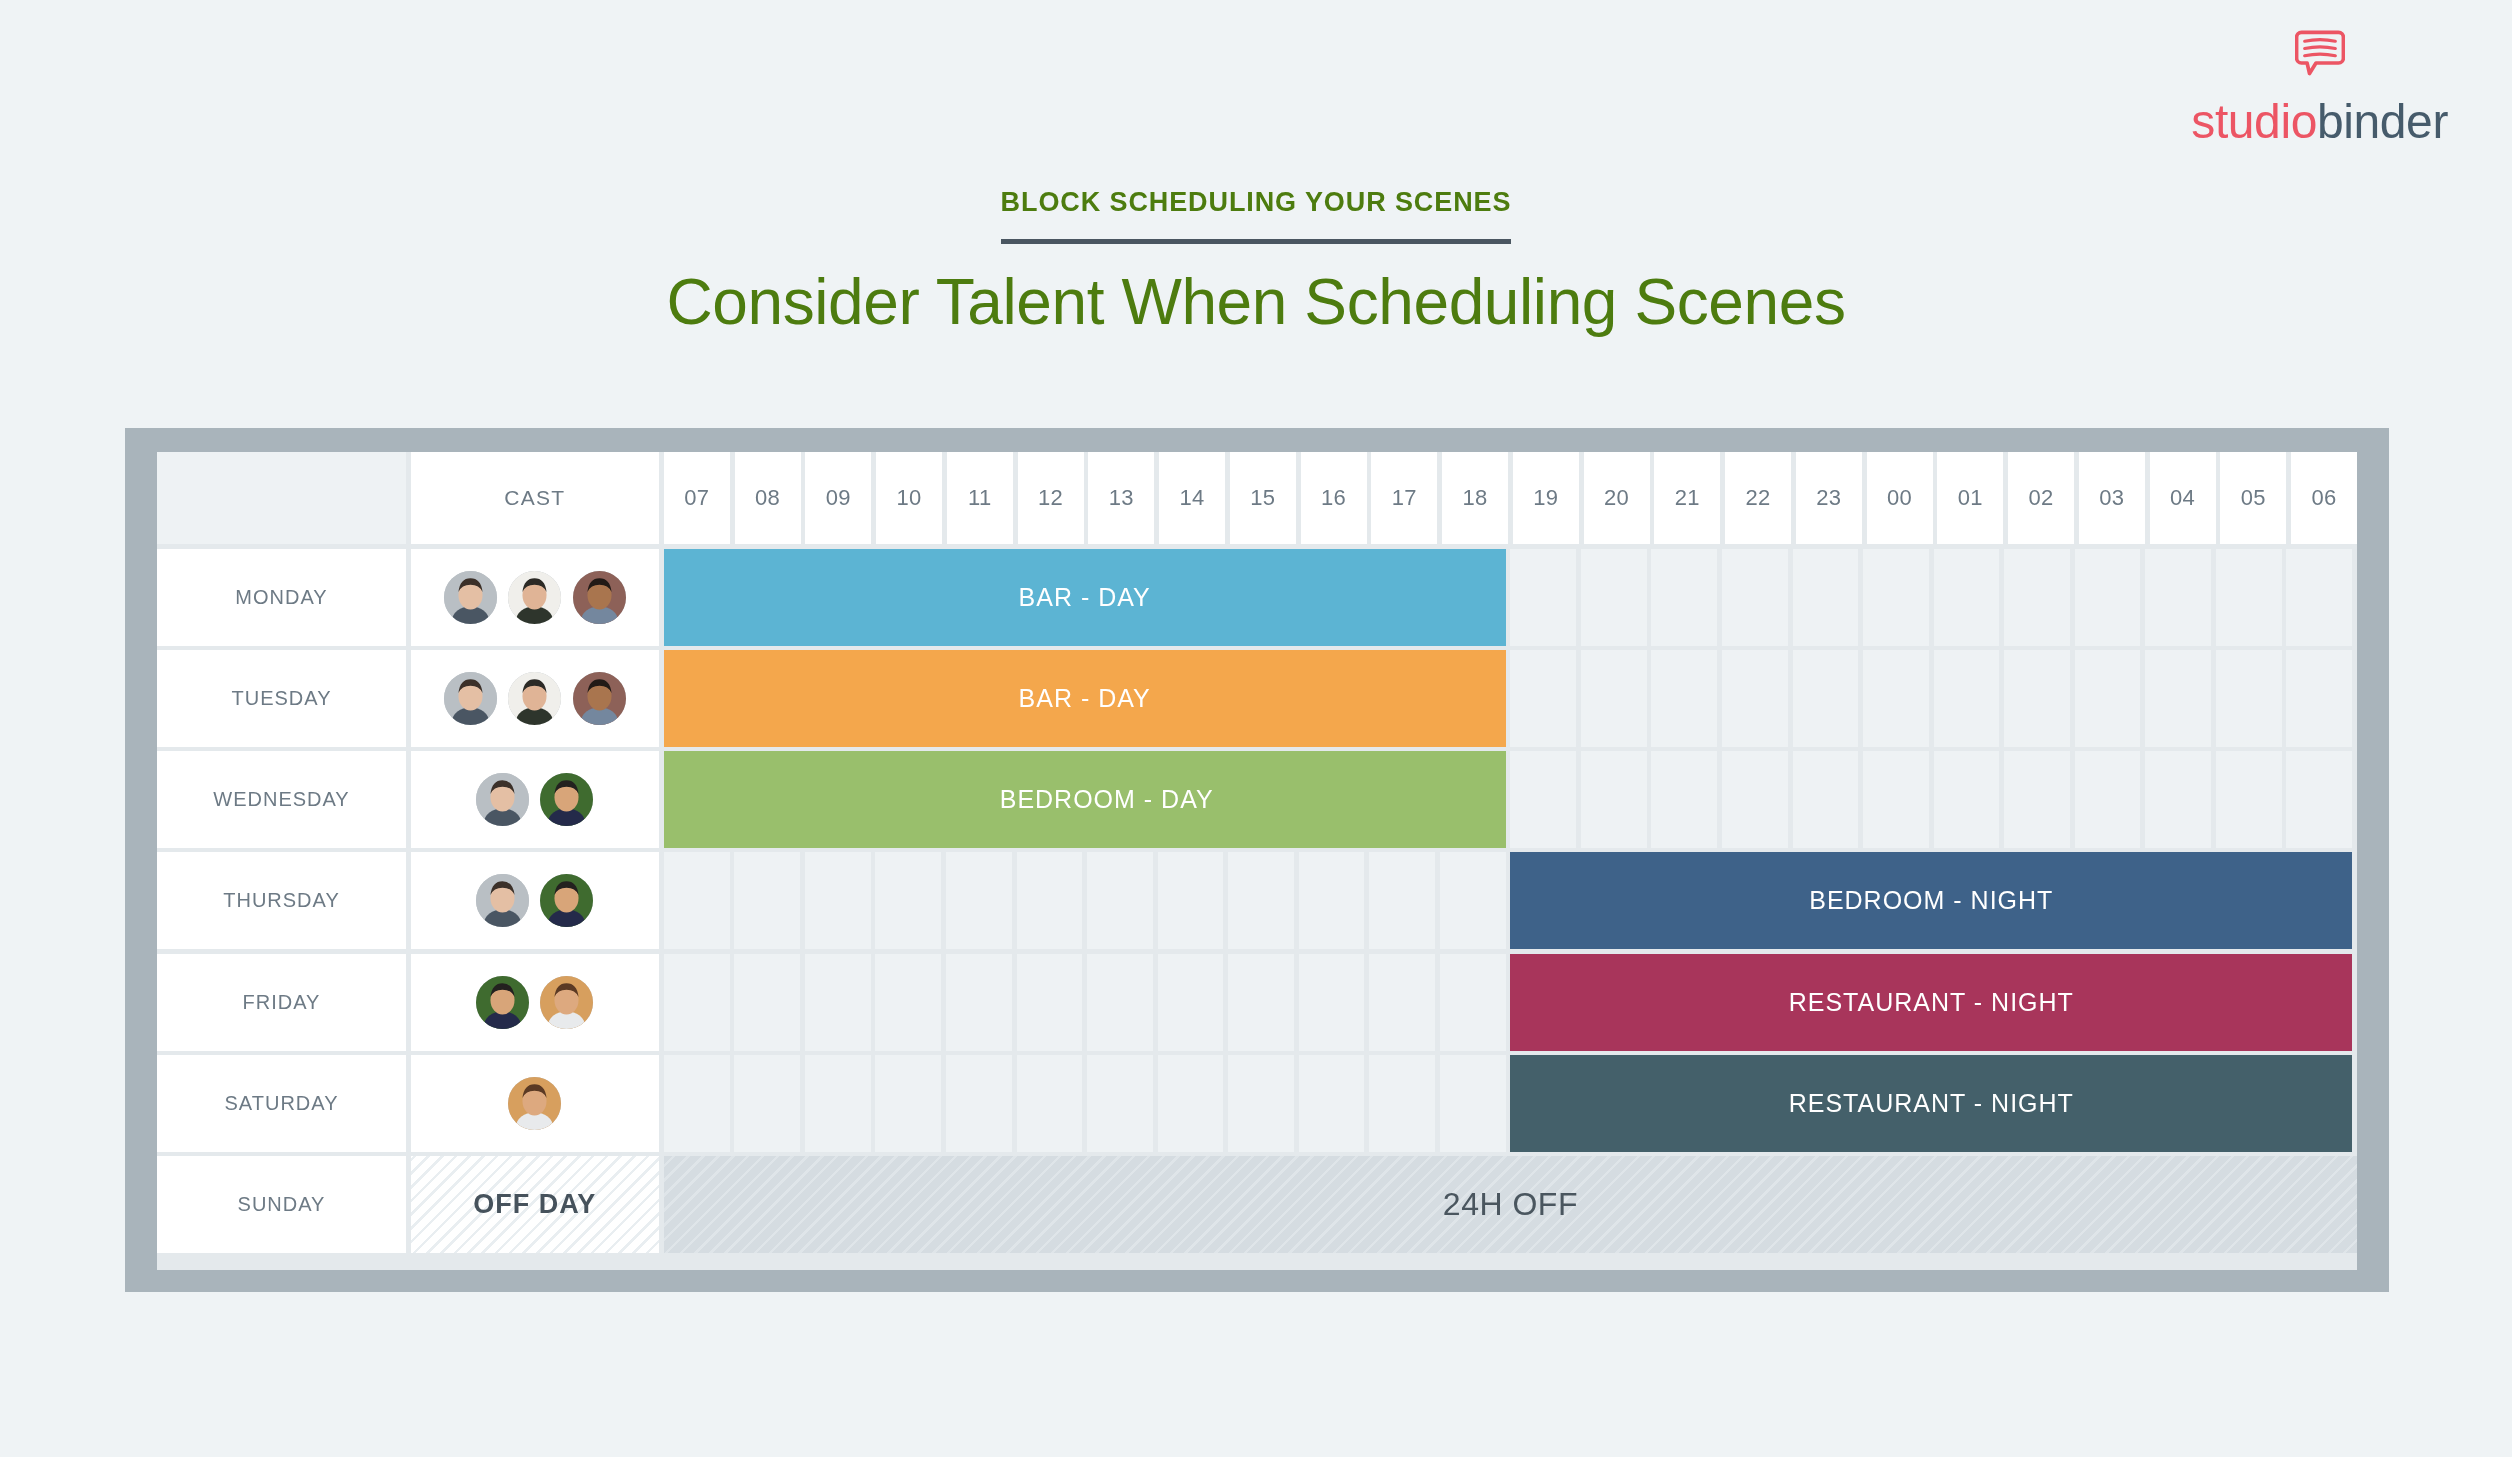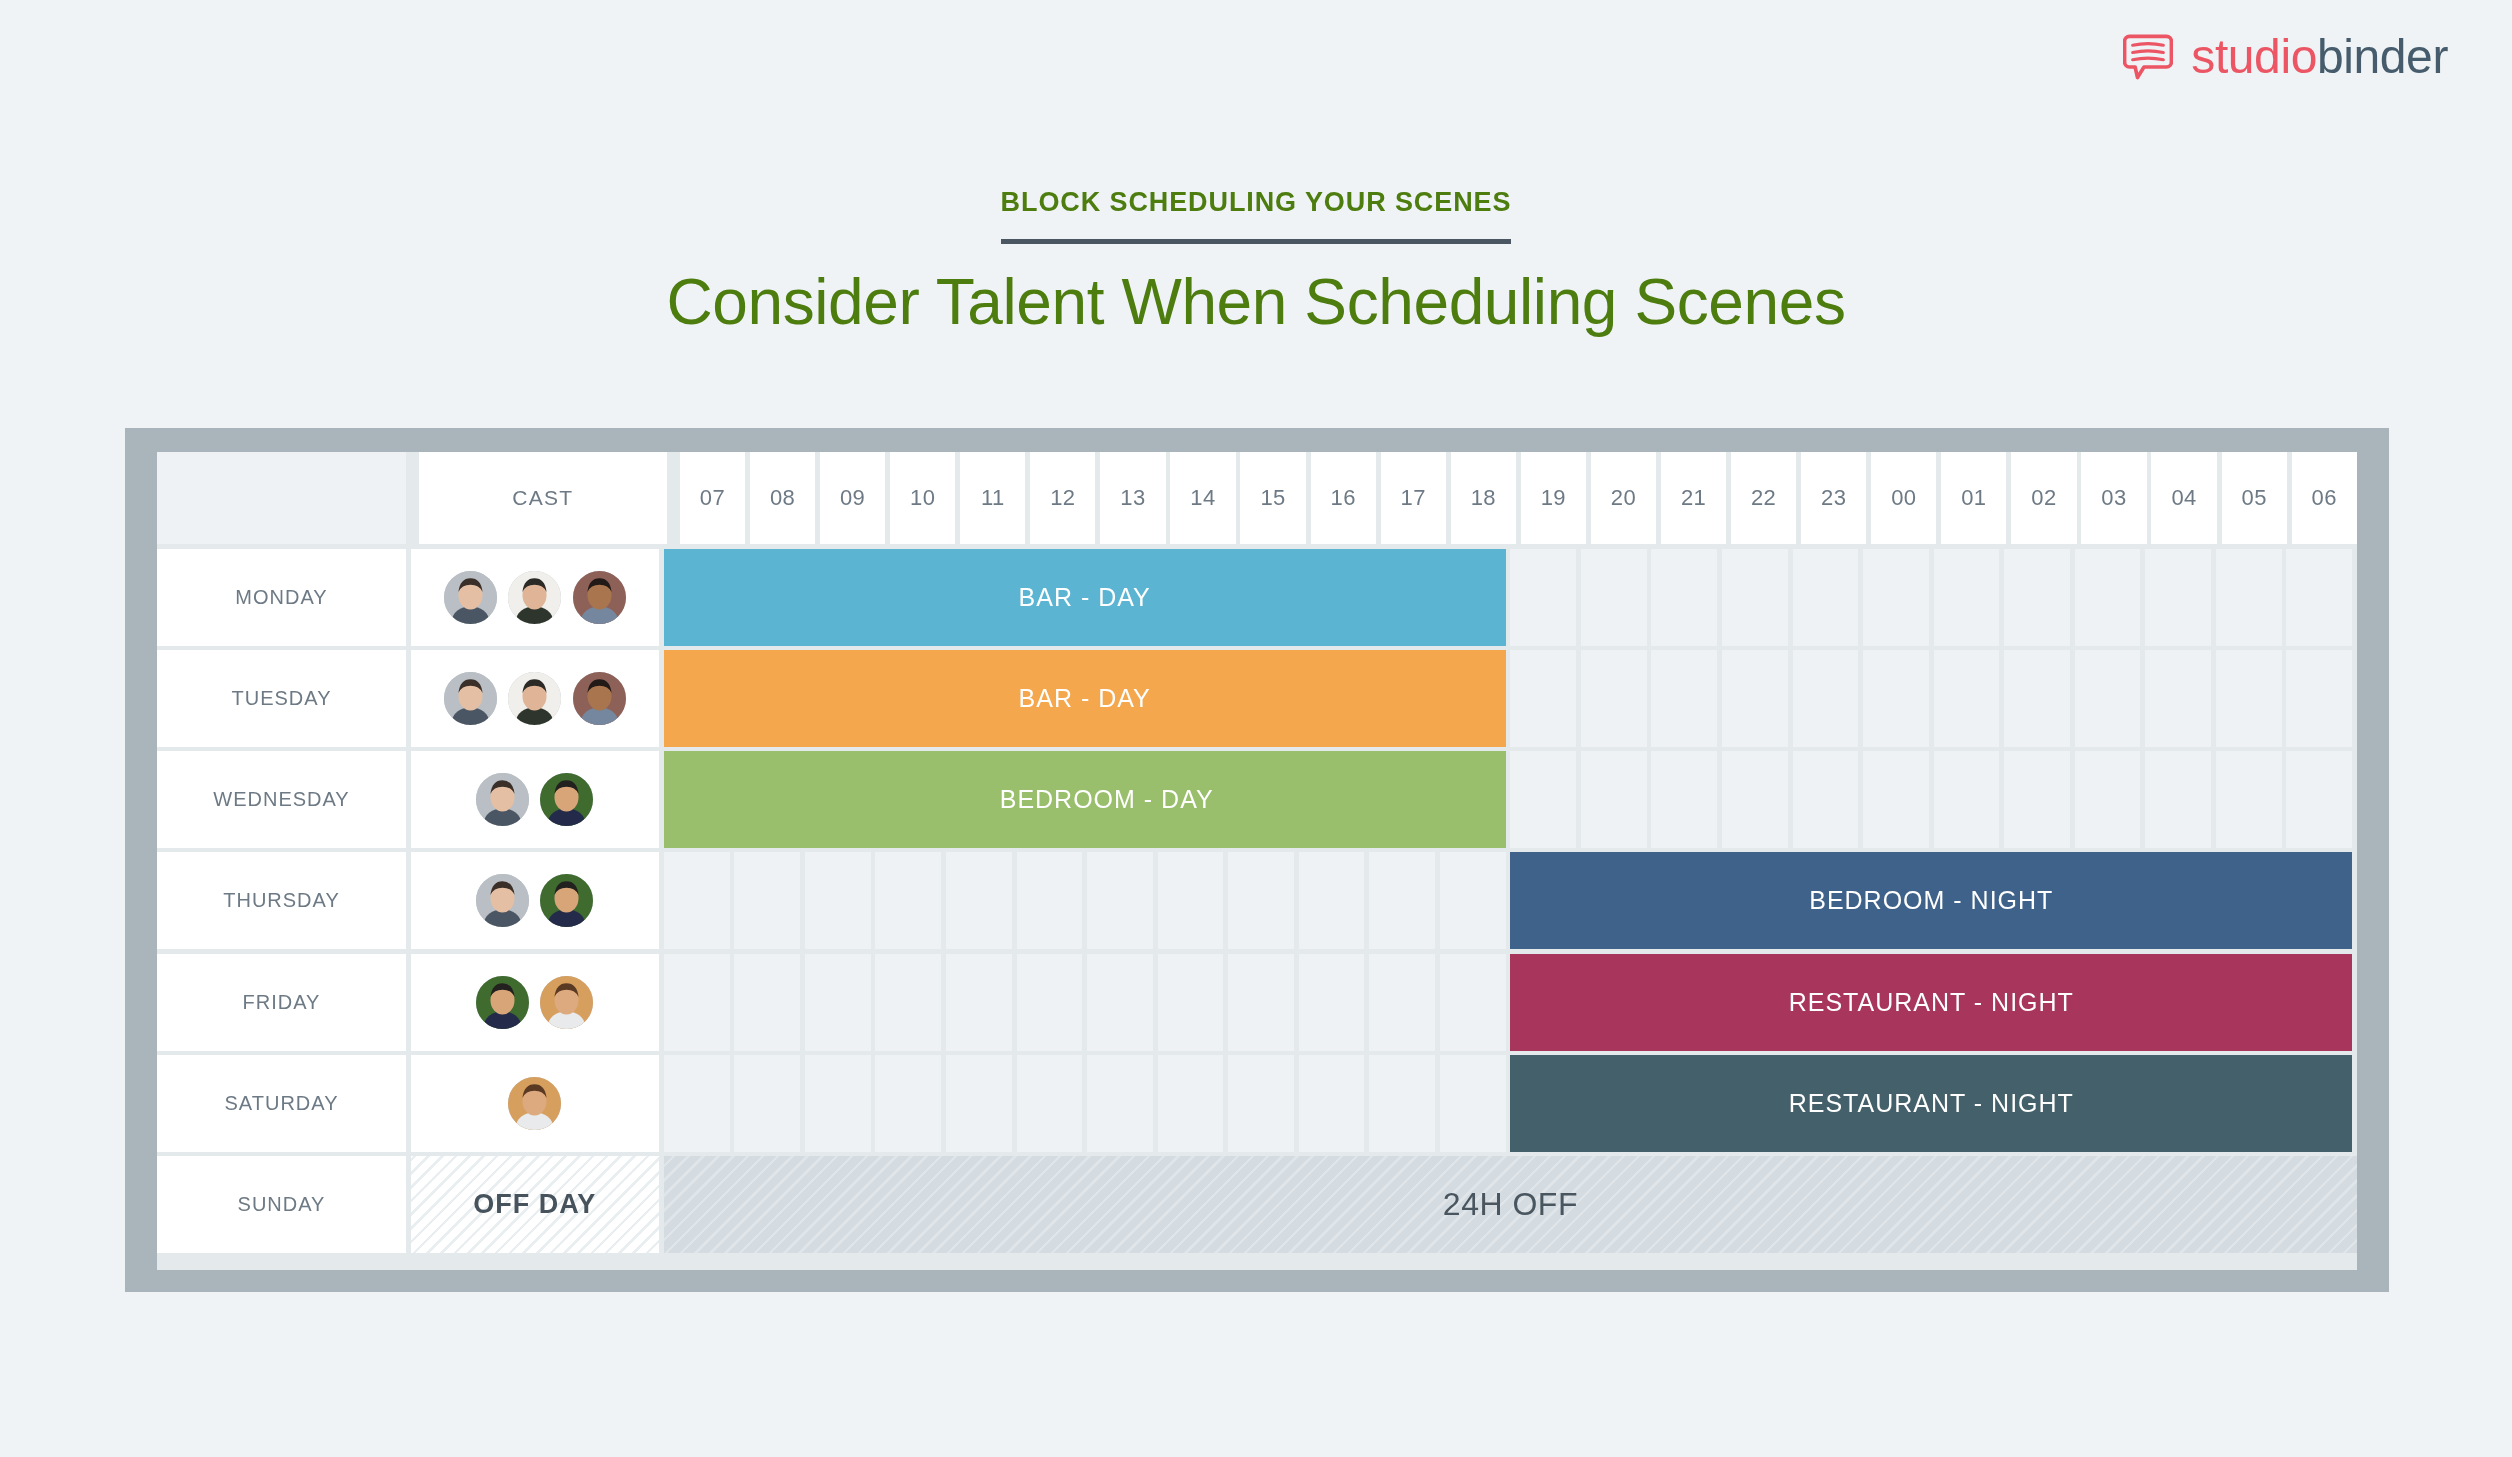--- a/index.html
+++ b/index.html
@@ -19,20 +19,21 @@
   }
 
   
   .logo {
     position: absolute;
     top: 29px;
     right: 64px;
     display: flex;
     align-items: center;
     gap: 18px;
+    flex-direction: column;
   }
   .logo-mark { width: 50px; height: 47px; display: block; }
   .logo-text {
     font-size: 48px;
     letter-spacing: -0.4px;
     font-weight: 400;
     white-space: nowrap;
   }
   .logo-text .studio { color: #ec5564; }
   .logo-text .binder { color: #465b6b; }
@@ -217,21 +218,21 @@
     </div>
   </div>
 
   <div class="eyebrow-wrap">
     <div class="eyebrow">BLOCK SCHEDULING YOUR SCENES</div>
   </div>
   <div class="headline">Consider Talent When Scheduling Scenes</div>
 
   <div class="frame">
     <div class="board" id="board">
-        <div class="row header" style="top: 0px; height: 92px; gap: 8px;">
+        <div class="row header" style="top: 0px; height: 92px;">
           <div class="cell-day"></div>
           <div class="cell-cast header-cast">CAST</div>
           <div class="hours">
             <div class="hour-cell">07</div>
             <div class="hour-cell">08</div>
             <div class="hour-cell">09</div>
             <div class="hour-cell">10</div>
             <div class="hour-cell">11</div>
             <div class="hour-cell">12</div>
             <div class="hour-cell">13</div>

